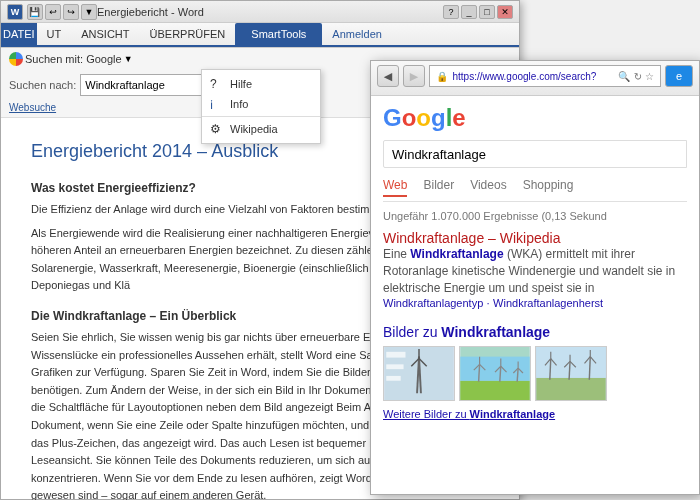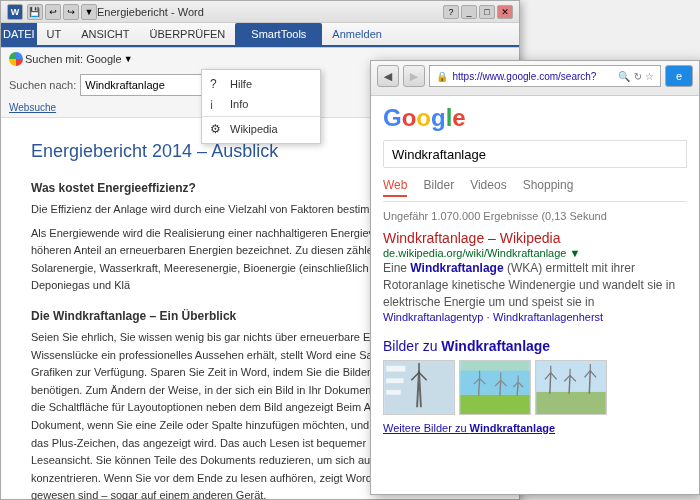--- a/index.html
+++ b/index.html
@@ -214,21 +214,20 @@
       <span class="google-tab">Videos</span>
       <span class="google-tab">Shopping</span>
     </div>
 
     <div class="result-count">Ungefähr 1.070.000 Ergebnisse (0,13 Sekund</div>
 
     <div class="search-result">
       <div style="font-size:14px;color:#b91c1c;cursor:pointer;">
         <span>Windkraftanlage – Wikipedia</span>
       </div>
-      <div class="result-url">de.wikipedia.org/wiki/Windkraftanlage ▼</div>
       <div class="result-snippet">
         Eine <span class="result-highlight">Windkraftanlage</span> (WKA) ermittelt mit ihrer Rotoranlage kinetische Windenergie und wandelt sie in elektrische Energie um und speist sie in
       </div>
       <div class="result-snippet" style="color:#1a0dab;font-size:11px;">
         <span>Windkraftanlagentyp</span>
         <span> · </span>
         <span>Windkraftanlagenherst</span>
       </div>
     </div>
 

